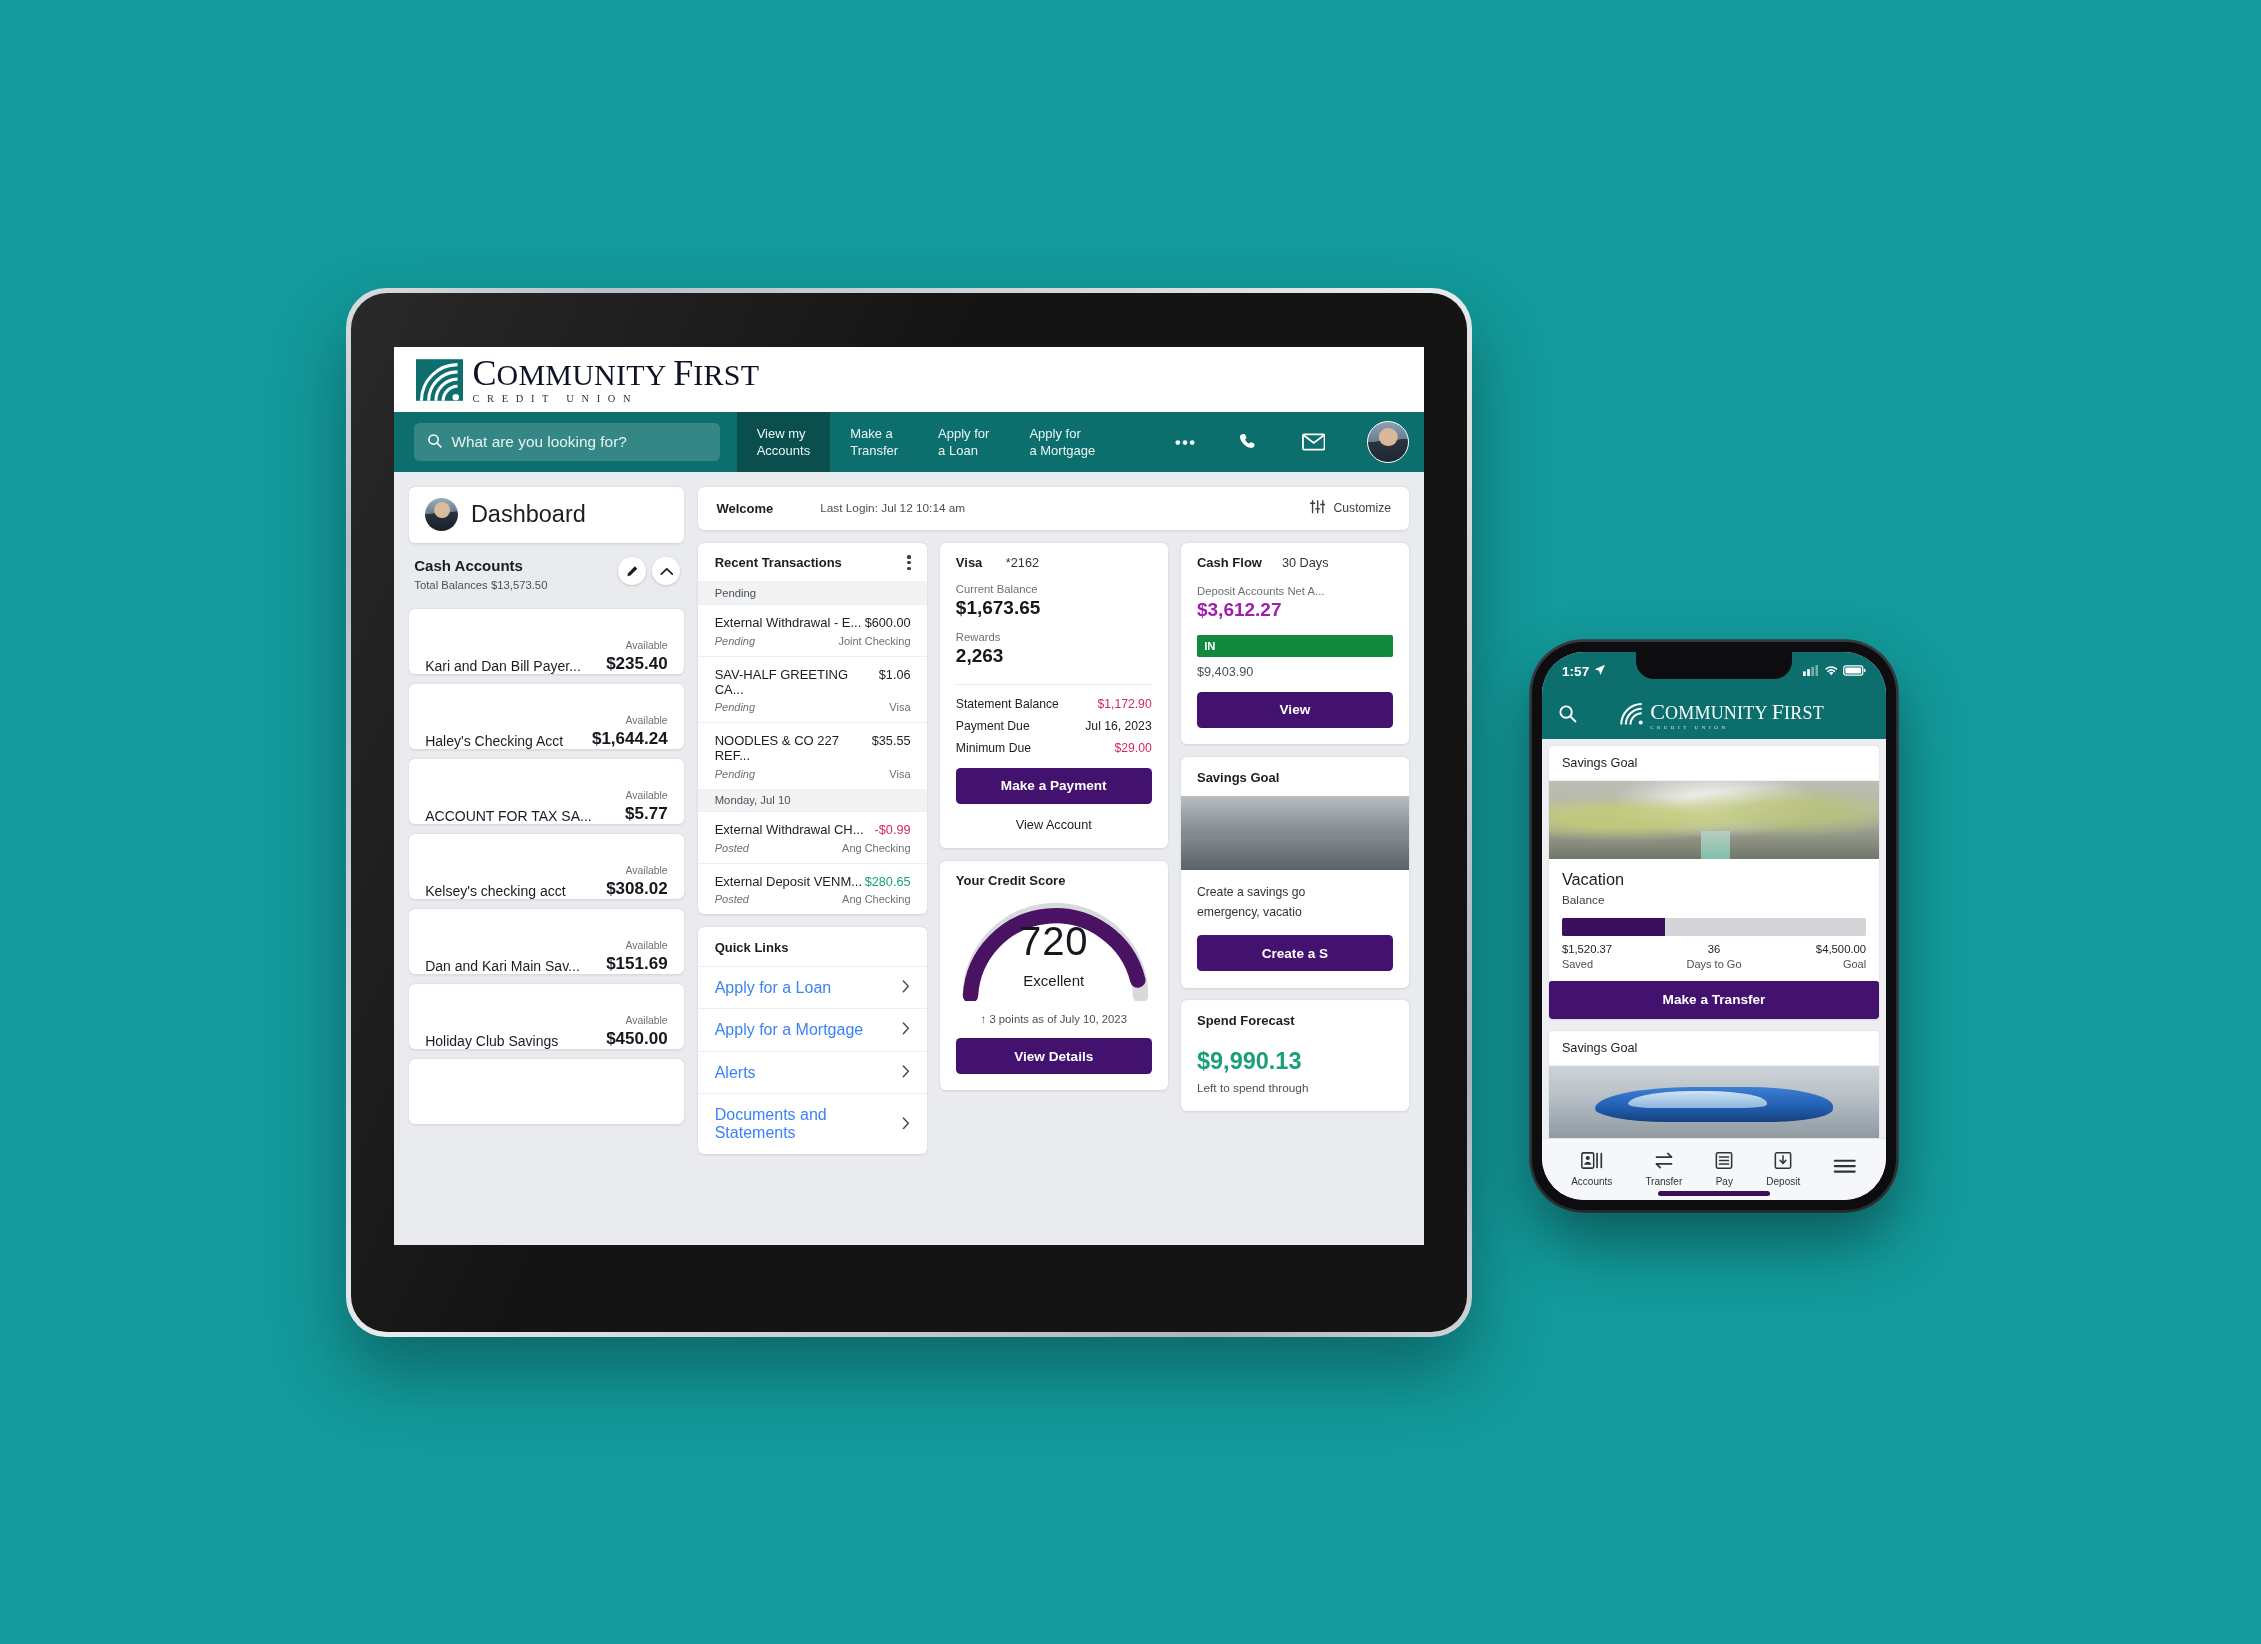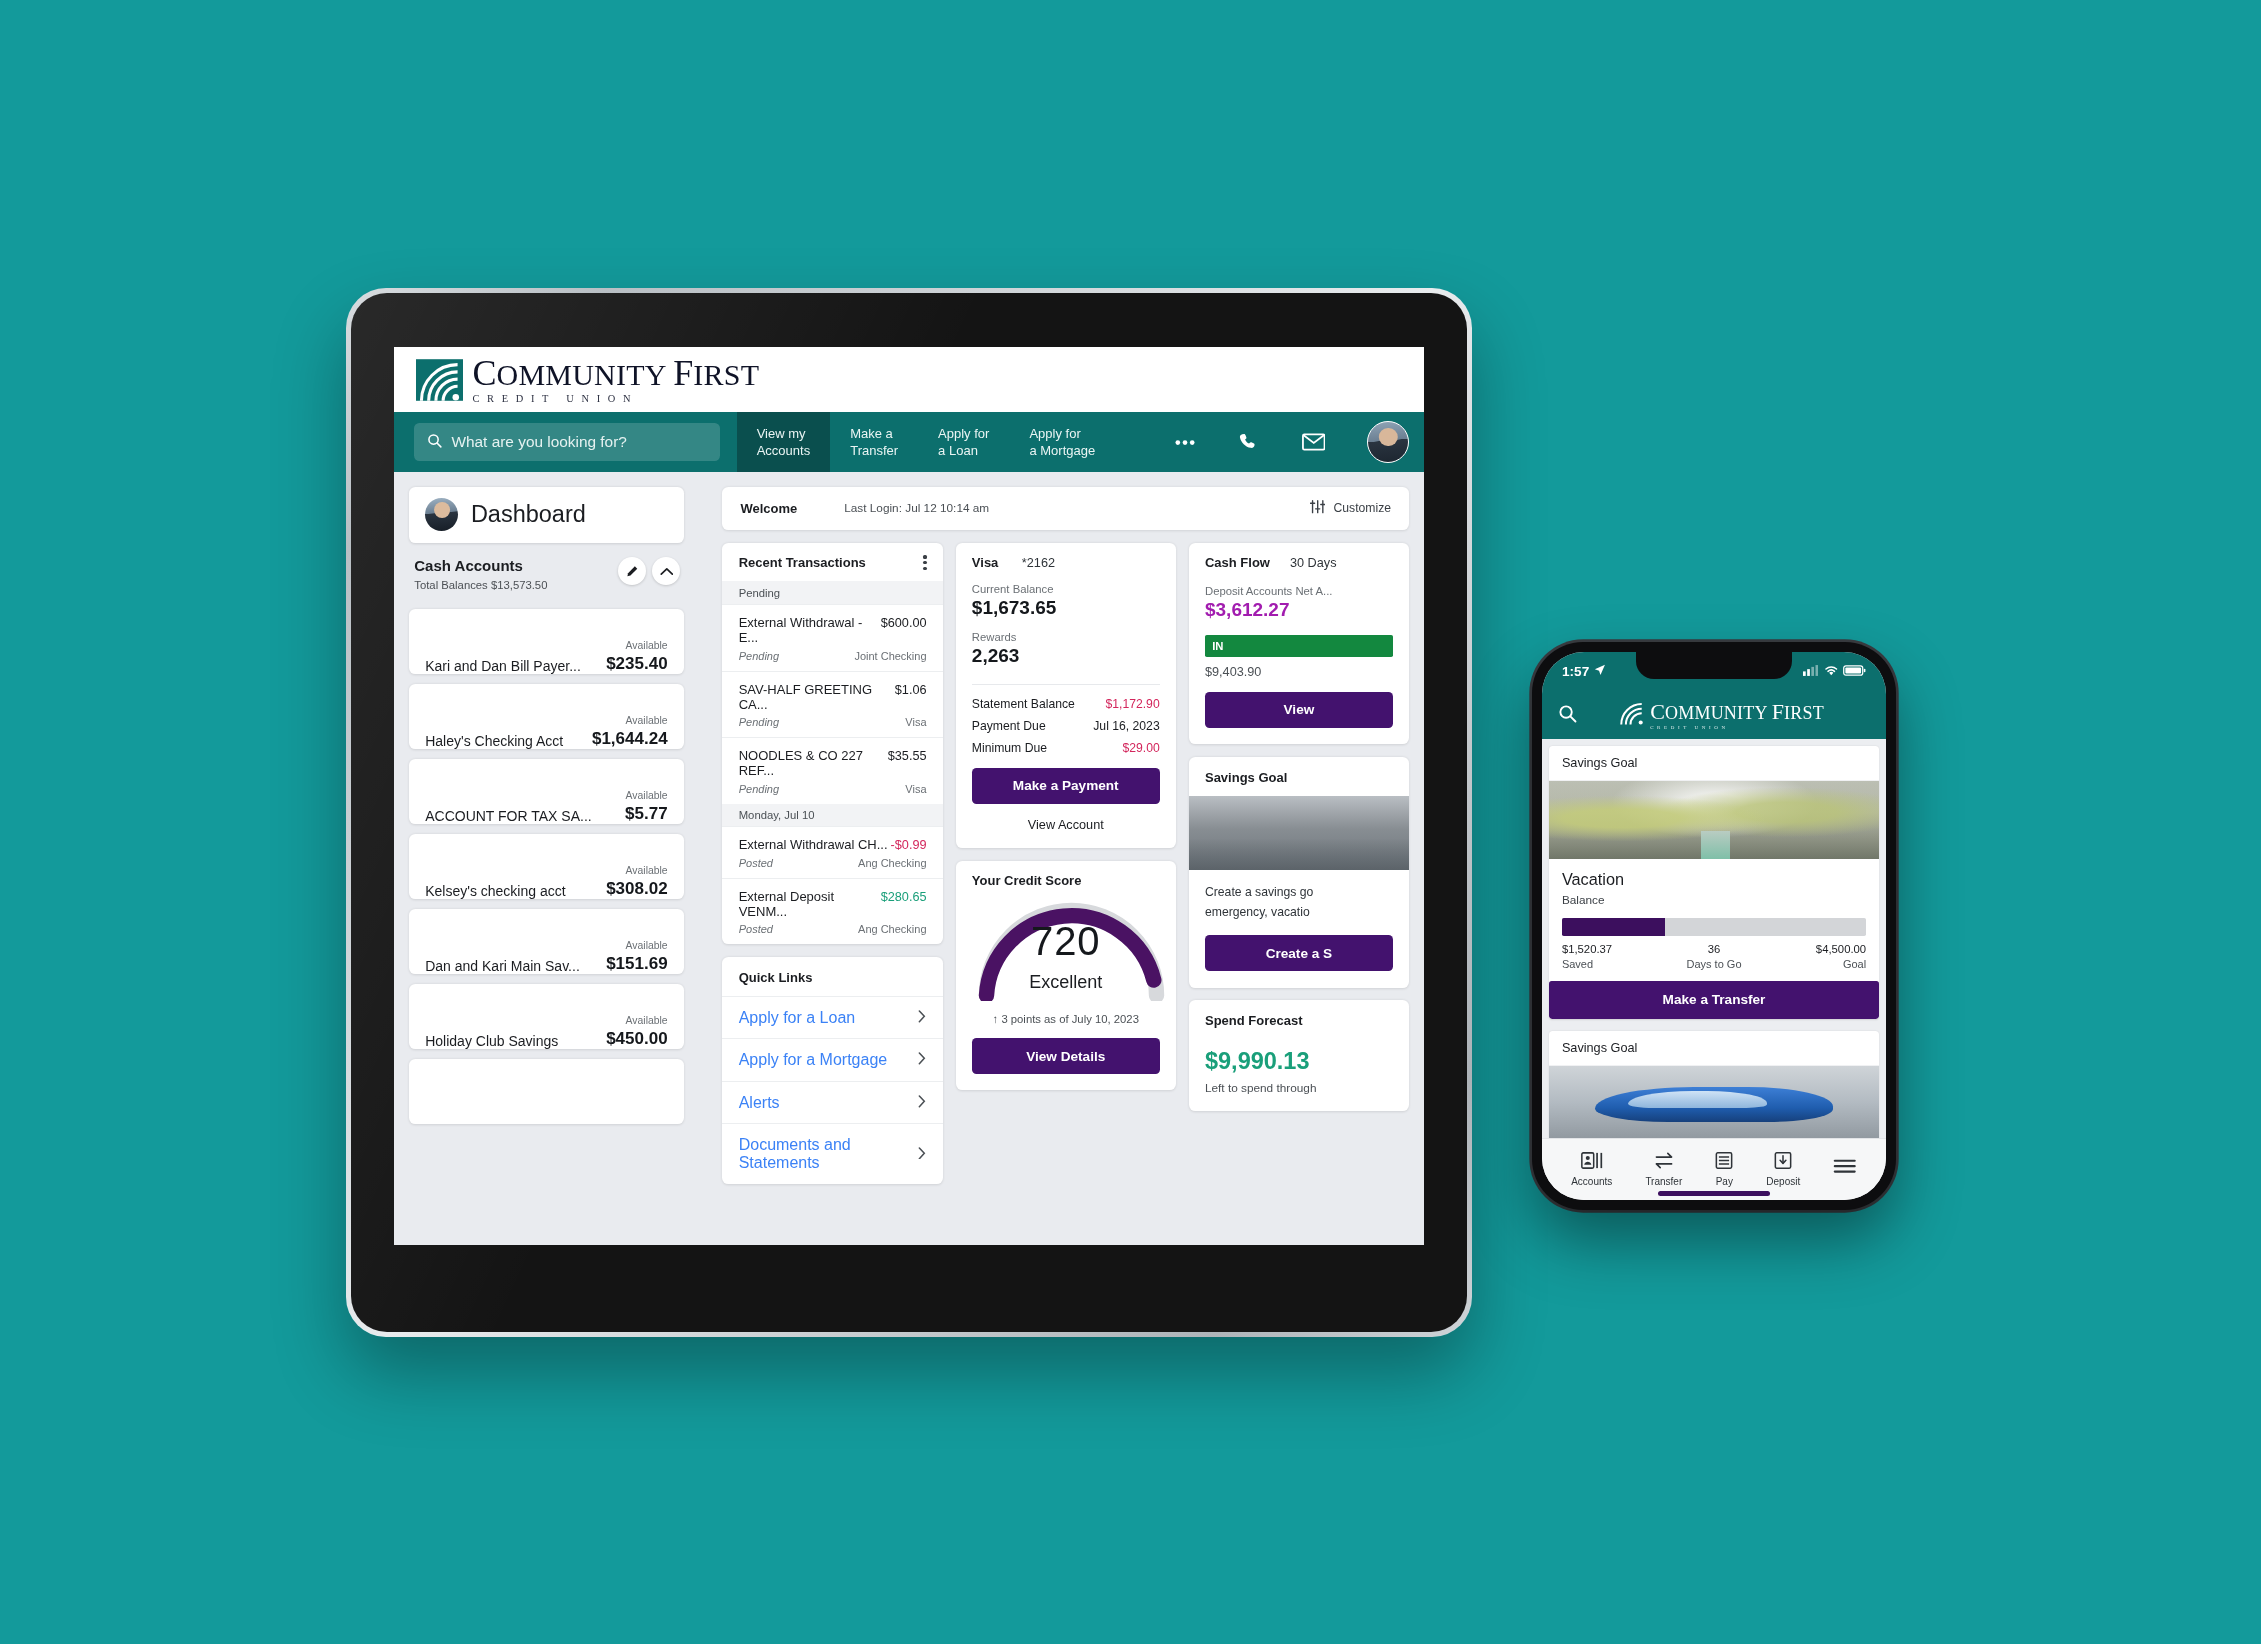--- a/index.html
+++ b/index.html
@@ -90,21 +90,21 @@
   .acct-item{
     background:#fff;border-radius:6.3px;height:65px;padding:0 16.3px;box-sizing:border-box;
     display:flex;align-items:flex-end;justify-content:space-between;box-shadow:0 0.9px 2.7px rgba(0,0,0,.11);
   }
   .acct-name{font-size:14px;color:#1b1d21;}
   .acct-right{text-align:right;}
   .acct-avail{font-size:10.4px;color:#6b7075;}
   .acct-bal{font-size:17px;font-weight:bold;color:#15181c;margin-top:1.8px;}
 
   
-  .main{flex:1;display:flex;flex-direction:column;gap:12.7px;min-width:0;margin-left:24px;}
+  .main{flex:1;display:flex;flex-direction:column;gap:12.7px;min-width:0;}
   .welcome{
     background:#fff;border-radius:6.3px;height:43px;display:flex;align-items:center;padding:0 18px;
     box-shadow:0 0.9px 2.7px rgba(0,0,0,.1);
   }
   .wel-title{font-size:13px;font-weight:bold;color:#1b1d21;}
   .wel-login{font-size:11.8px;color:#4b5055;margin-left:47px;}
   .wel-cust{margin-left:auto;display:flex;align-items:center;gap:8.1px;font-size:12.2px;color:#3a3f45;}
 
   .cards{display:flex;gap:12.7px;flex:1;min-height:0;}
   .col{flex:1;display:flex;flex-direction:column;gap:12.7px;min-width:0;}
@@ -148,21 +148,21 @@
   .link-center{text-align:center;font-size:12.7px;color:#1b1d21;margin-top:13.6px;}
 
   
   .cs{padding:12.7px 16.3px 16.3px;}
   .gauge{position:relative;height:107px;margin-top:5.4px;}
   .gauge svg{display:block;margin:0 auto;}
   .gauge-num{
     position:absolute;left:0;right:0;top:25px;text-align:center;
     font-size:40px;color:#15181c;letter-spacing:0.9px;
   }
-  .gauge-lbl{position:absolute;left:0;right:0;top:78px;text-align:center;font-size:18px;color:#1b1d21;}
+  .gauge-lbl{position:absolute;left:0;right:0;top:78px;text-align:center;font-size:15px;color:#1b1d21;}
   .cs-delta{text-align:center;font-size:11.3px;color:#4b5055;margin-top:12.7px;}
 
   
   .cf{padding:3.6px 16.3px 16.3px;}
   .cf-lbl{font-size:11.3px;color:#6b7075;}
   .cf-val{font-size:19px;font-weight:bold;color:#a21caf;margin-top:1.8px;}
   .cf-bar{margin-top:14.5px;height:22px;background:#13883f;border-radius:1.8px;display:flex;align-items:center;padding-left:7.2px;box-sizing:border-box;}
   .cf-bar span{color:#fff;font-size:11.3px;font-weight:bold;}
   .cf-amt{font-size:12.7px;color:#4b5055;margin-top:8.1px;}
 

